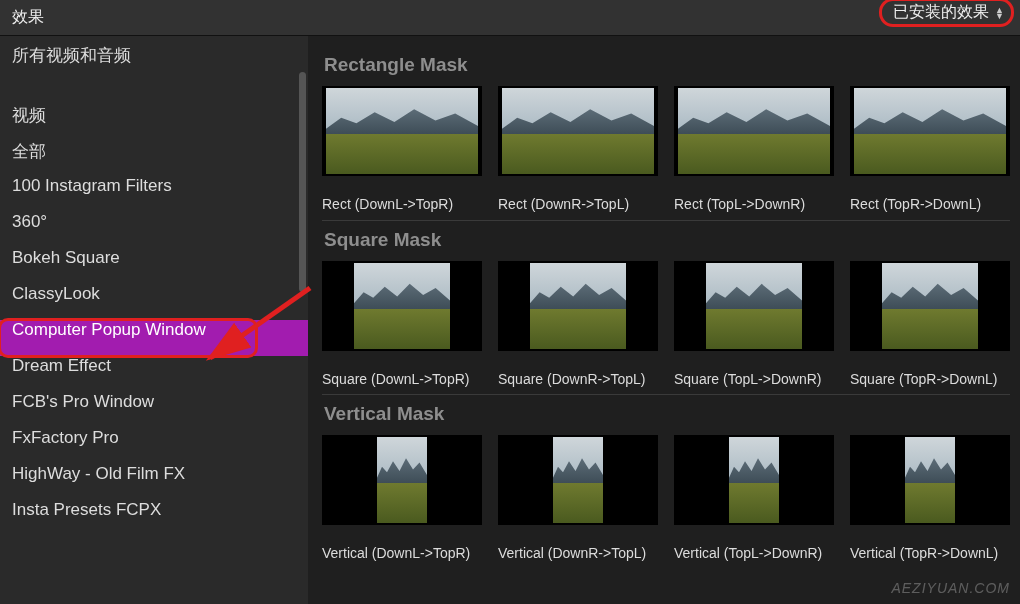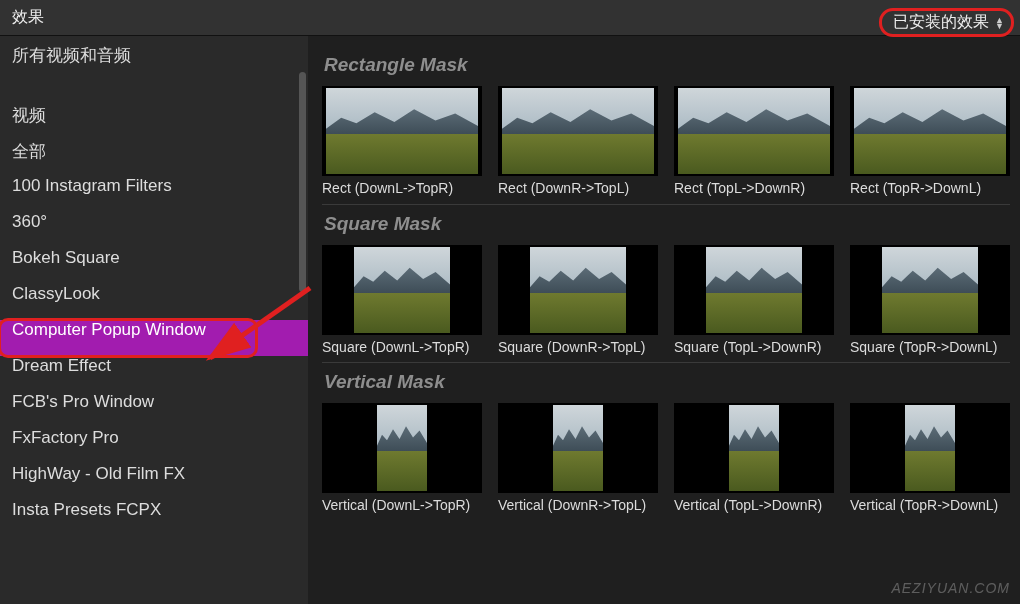--- a/index.html
+++ b/index.html
@@ -12,31 +12,31 @@
 .sidebar-header { display:flex; align-items:center; height:36px; padding:0 12px; background:#323232; border-bottom:1px solid #111; font-size:16px; color:#eee; }
 .sidebar-list { flex:1; position:relative; padding-top:8px; }
 .sidebar-item { height:36px; display:flex; padding:0 12px; font-size:17px; color:#ddd; cursor:pointer; position:relative; }
 .sidebar-item.spacer { height:24px; }
 .sidebar-item.selected { background:#a21caf; color:#fff; }
 .sidebar-scroll-indicator { position:absolute; right:2px; top:36px; width:7px; height:220px; background:#555; border-radius:4px; }
 .red-circle-sidebar { position:absolute; border:3px solid #e02020; border-radius:10px; pointer-events:none; }
 
 
 .main { flex:1; background:#1f1f1f; display:flex; flex-direction:column; }
-.main-header { height:36px; background:#323232; border-bottom:1px solid #111; display:flex; align-items:flex-end; justify-content:flex-end; padding:0 8px; position:relative; }
+.main-header { height:36px; background:#323232; border-bottom:1px solid #111; display:flex; align-items:flex-start; justify-content:flex-end; padding:0 8px; position:relative; }
 .dropdown { display:inline-flex; align-items:center; gap:6px; font-size:16px; color:#eee; cursor:pointer; padding:2px 8px 2px 12px; position:relative; }
 .red-circle-dropdown { position:absolute; top:-2px; left:-2px; right:-2px; bottom:-2px; border:3px solid #e02020; border-radius:14px; pointer-events:none; }
 .chevrons { display:flex; flex-direction:column; line-height:6px; font-size:9px; color:#ccc; }
 
 .effects-scroll { flex:1; overflow:hidden; padding:12px 10px 10px 14px; }
-.section-title { color:#8e8e8e; font-size:19px; font-weight:600; margin:6px 0 10px 2px;font-style:italic; }
+.section-title { color:#8e8e8e; font-size:19px; font-weight:600; margin:6px 0 10px 2px; }
 .section-divider { border-top:1px solid #3a3a3a; margin:6px 0 8px 0; }
 
 .grid { display:grid; grid-template-columns:repeat(4, 160px); gap:16px 16px; margin-bottom:6px; }
-.tile { display:flex; flex-direction:column; gap:4px; cursor:pointer; }
+.tile { display:flex; flex-direction:column; gap:20px; cursor:pointer; }
 .thumb { width:160px; height:90px; background:#000; display:flex; align-items:center; justify-content:center; }
 .thumb-inner { position:relative; }
 .scene-rect { width:152px; height:86px; }
 .scene-square { width:96px; height:86px; }
 .scene-vert { width:50px; height:86px; }
 .scene { width:100%; height:100%; display:flex; flex-direction:column; }
 .sky { flex: 0 0 54%; background:linear-gradient(#cfd6da,#a8b8c2); position:relative; }
 .mtn { position:absolute; bottom:0; left:0; right:0; height:60%; background:linear-gradient(#5f6f7a,#3e4d57); clip-path:polygon(0 80%,10% 40%,20% 60%,32% 20%,45% 55%,58% 10%,72% 50%,85% 25%,100% 70%,100% 100%,0 100%); }
 .land { flex:1; background:linear-gradient(#6f7a2f,#4a5a1f); }
 .tile-label { font-size:14px; color:#dcdcdc; line-height:1.25; }

